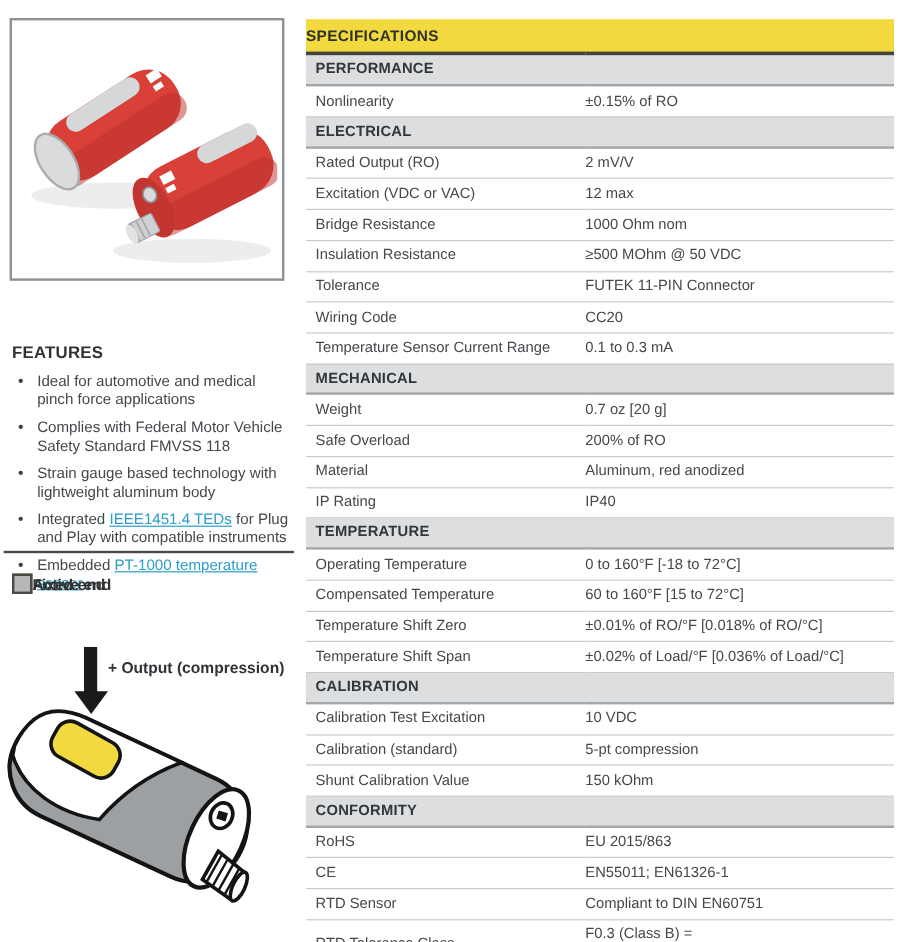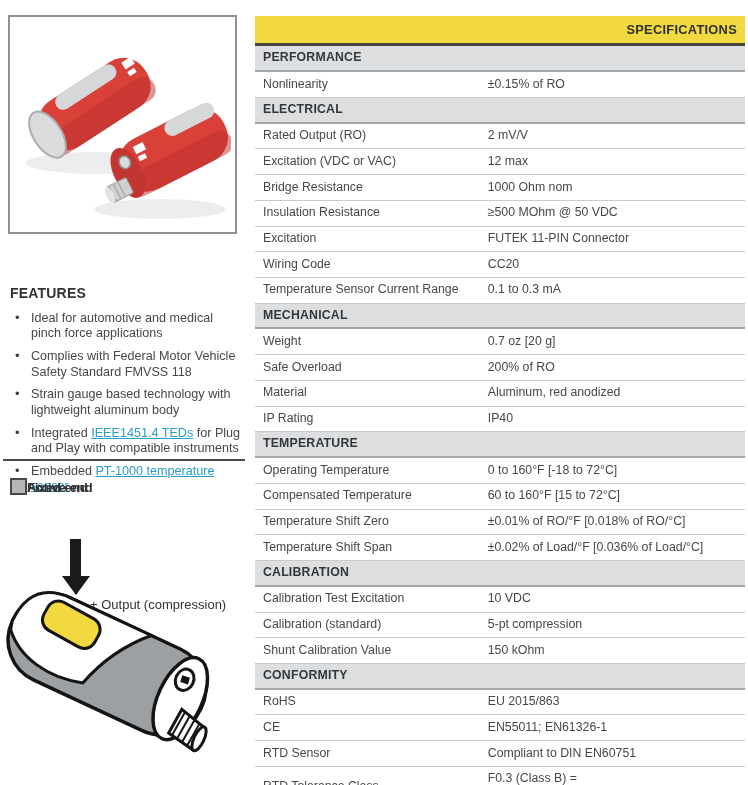--- a/index.html
+++ b/index.html
@@ -31,32 +31,32 @@
   .feat-link{color:var(--link);text-decoration:underline;cursor:pointer;}
   .divider{position:absolute;left:3px;top:459px;width:242px;height:0;
     border-top:2px solid #4A4A4A;}
   .legend-row{position:absolute;left:10px;display:flex;align-items:flex-end;}
   .legend-row.active{top:478px;}
   .legend-row.fixed{top:478px;}
   .swatch{width:17px;height:17px;border:2.5px solid #4A4A46;box-sizing:border-box;display:inline-block;}
   .swatch.active{background:var(--yellow);}
   .swatch.fixed{background:var(--fixed);}
   .legend-label{font-size:13px;font-weight:bold;color:var(--head-text);}
-  .output-label{position:absolute;left:90px;top:549px;font-size:13px;font-weight:normal;
-    color:var(--head-text);white-space:nowrap;margin-top:48px;}
+  .output-label{position:absolute;left:90px;top:549px;font-size:13px;font-weight:bold;
+    color:var(--head-text);white-space:nowrap;}
   .arrow-svg{position:absolute;left:61px;top:539px;}
   .drawing-svg{position:absolute;left:2px;top:560px;}
 
   
   .spec-wrap{position:absolute;left:255px;top:16px;width:490px;}
   table.spec{width:100%;border-collapse:collapse;table-layout:fixed;}
   table.spec td{vertical-align:middle;font-size:12.3px;line-height:1.28;color:var(--text);}
   tr.title-row td{background:var(--yellow);font-weight:bold;font-size:12.8px;
     color:#2E3228;letter-spacing:.3px;padding:6px 8px 5px 0;
-    border-bottom:3px solid var(--title-border);text-align:right;}
+    border-bottom:3px solid var(--title-border);}
   tr.section-row td{background:var(--sec-bg);font-weight:bold;color:#33373A;
     letter-spacing:.2px;padding:4px 8px;border-bottom:2px solid var(--sec-border);}
   tr.data-row td{border-bottom:1px solid var(--row-border);padding:4.5px 0;}
   tr.data-row td.lbl{padding-left:8px;padding-right:6px;}
   tr.data-row td.val{white-space:pre-line;padding-right:4px;}
 </style>
 </head>
 <body>
 
 <div class="page">
@@ -176,21 +176,21 @@
           </tr>
           <tr class="data-row">
             <td class="lbl">Bridge Resistance</td>
             <td class="val">1000 Ohm nom</td>
           </tr>
           <tr class="data-row">
             <td class="lbl">Insulation Resistance</td>
             <td class="val">≥500 MOhm @ 50 VDC</td>
           </tr>
           <tr class="data-row">
-            <td class="lbl">Excitation</td>
+            <td class="lbl">Tolerance</td>
             <td class="val">FUTEK 11-PIN Connector</td>
           </tr>
           <tr class="data-row">
             <td class="lbl">Wiring Code</td>
             <td class="val">CC20</td>
           </tr>
           <tr class="data-row">
             <td class="lbl">Temperature Sensor Current Range</td>
             <td class="val">0.1 to 0.3 mA</td>
           </tr>

